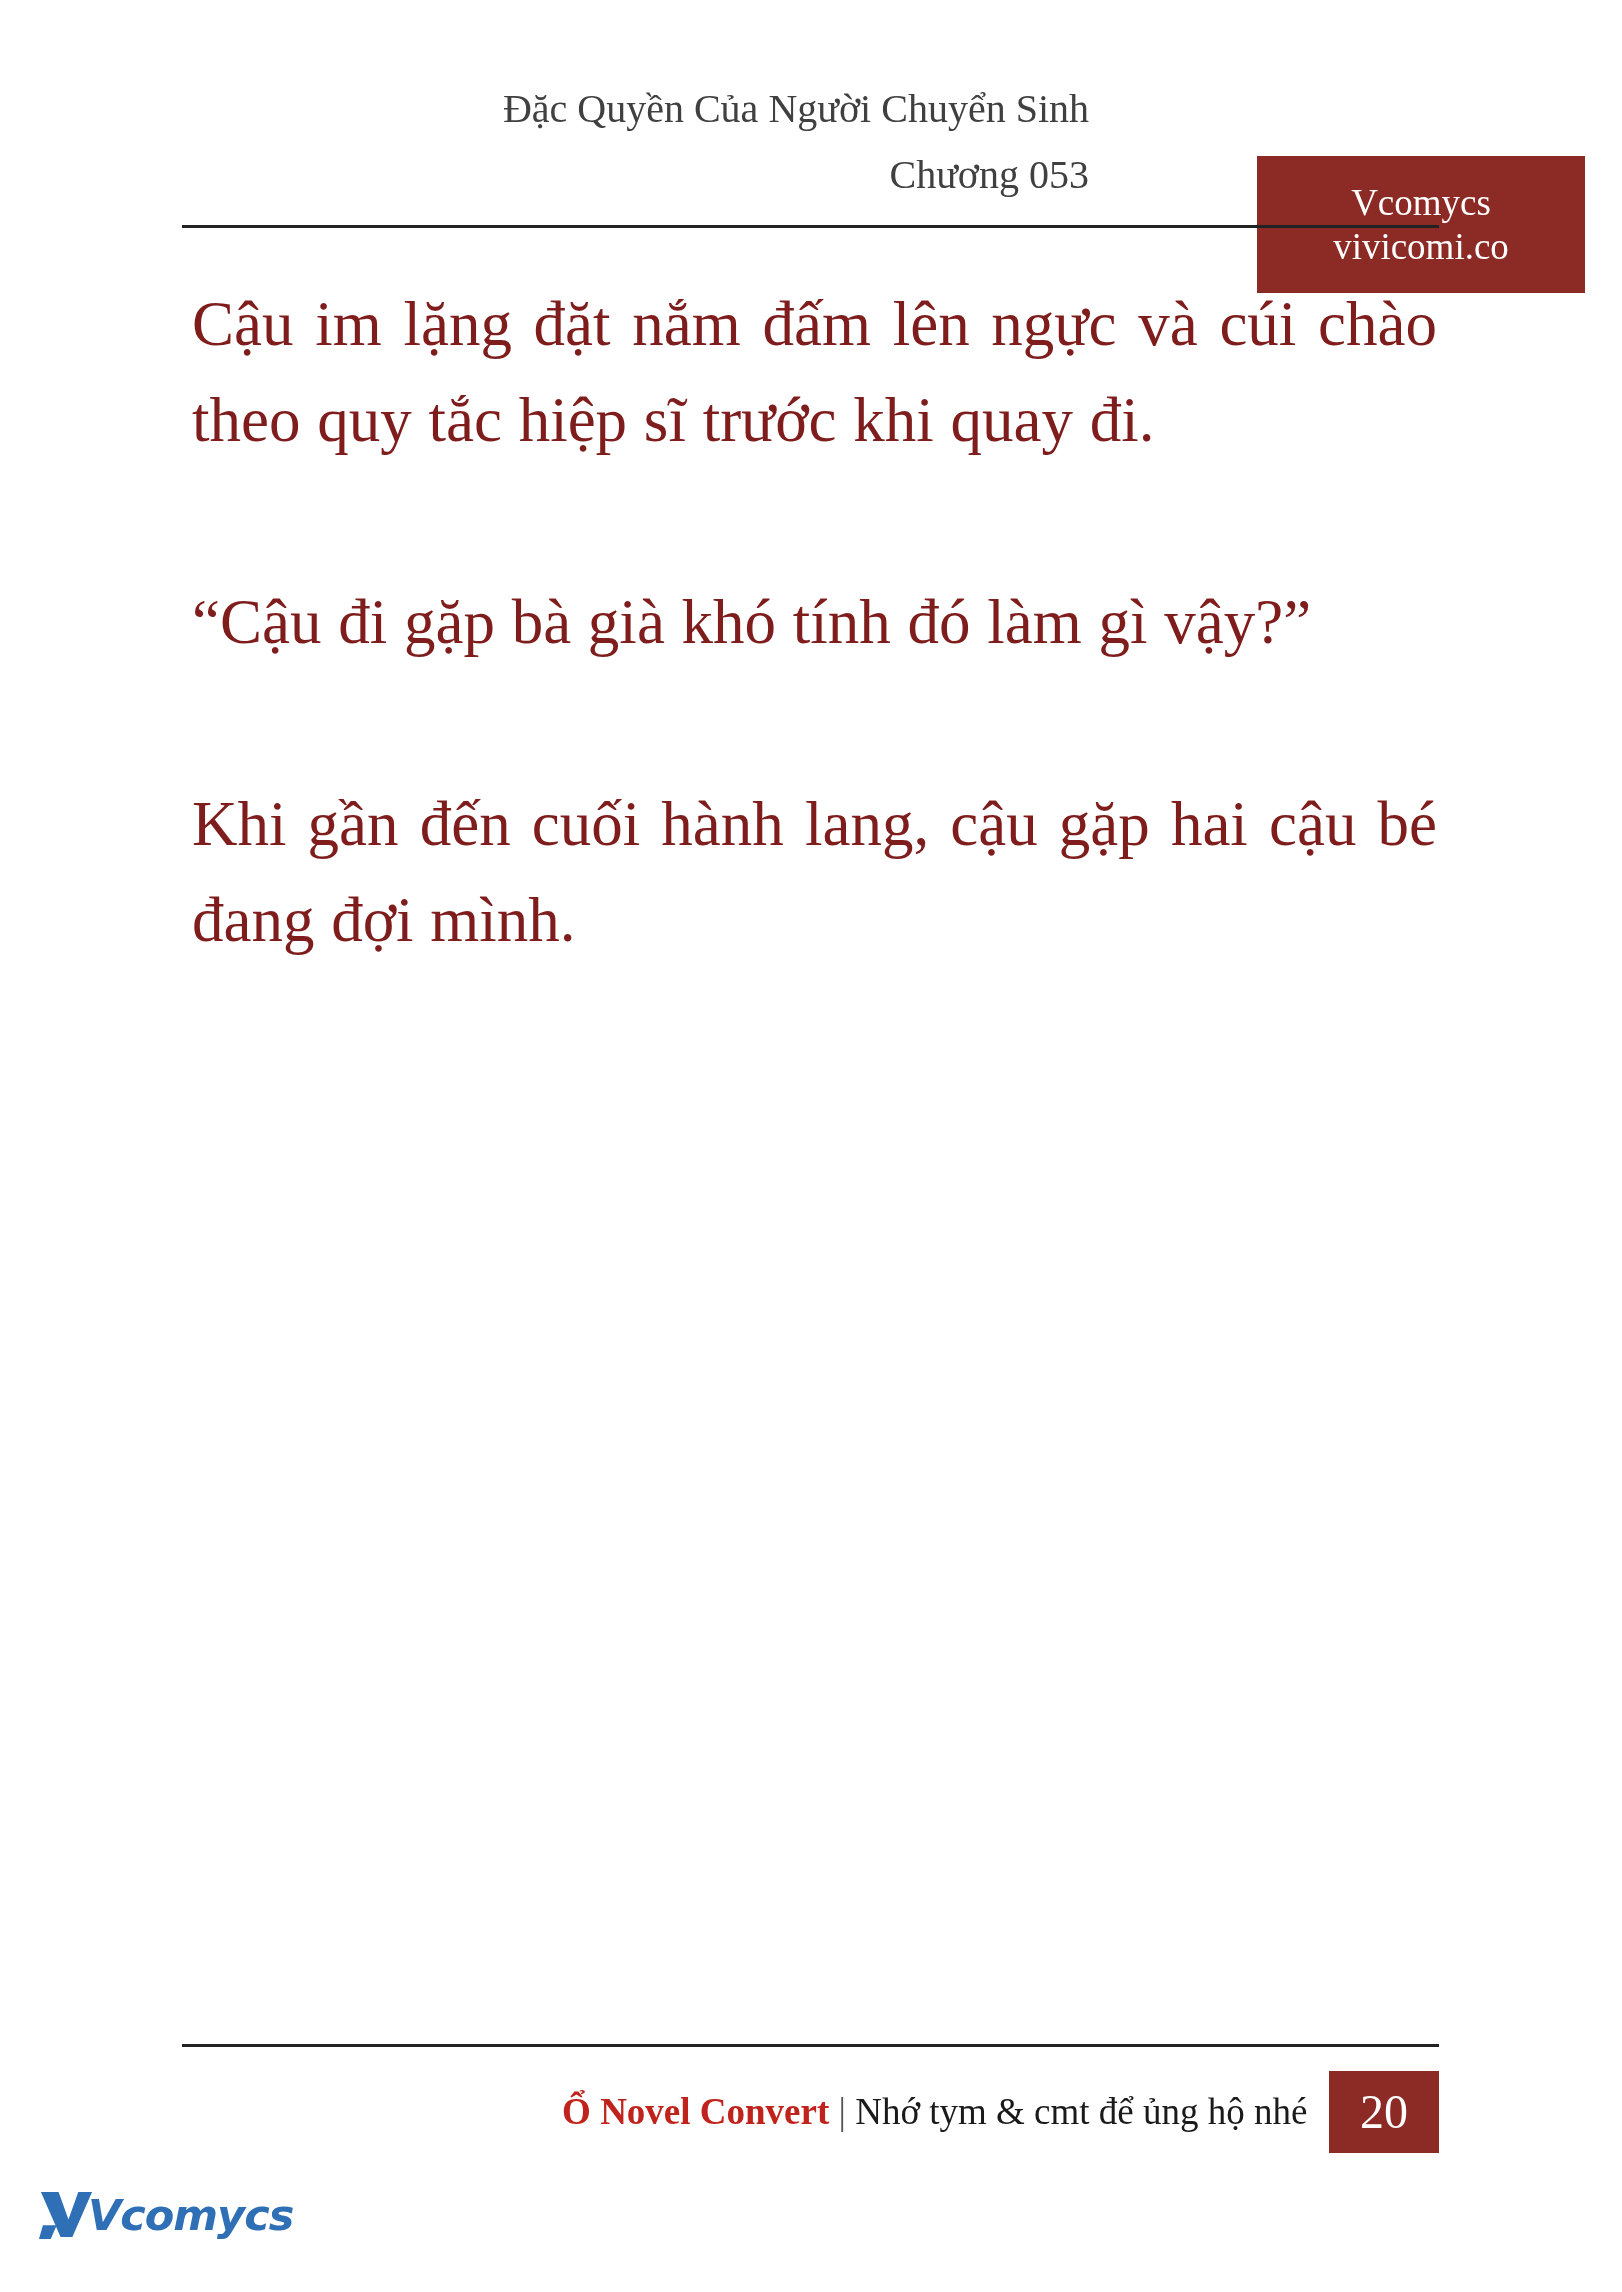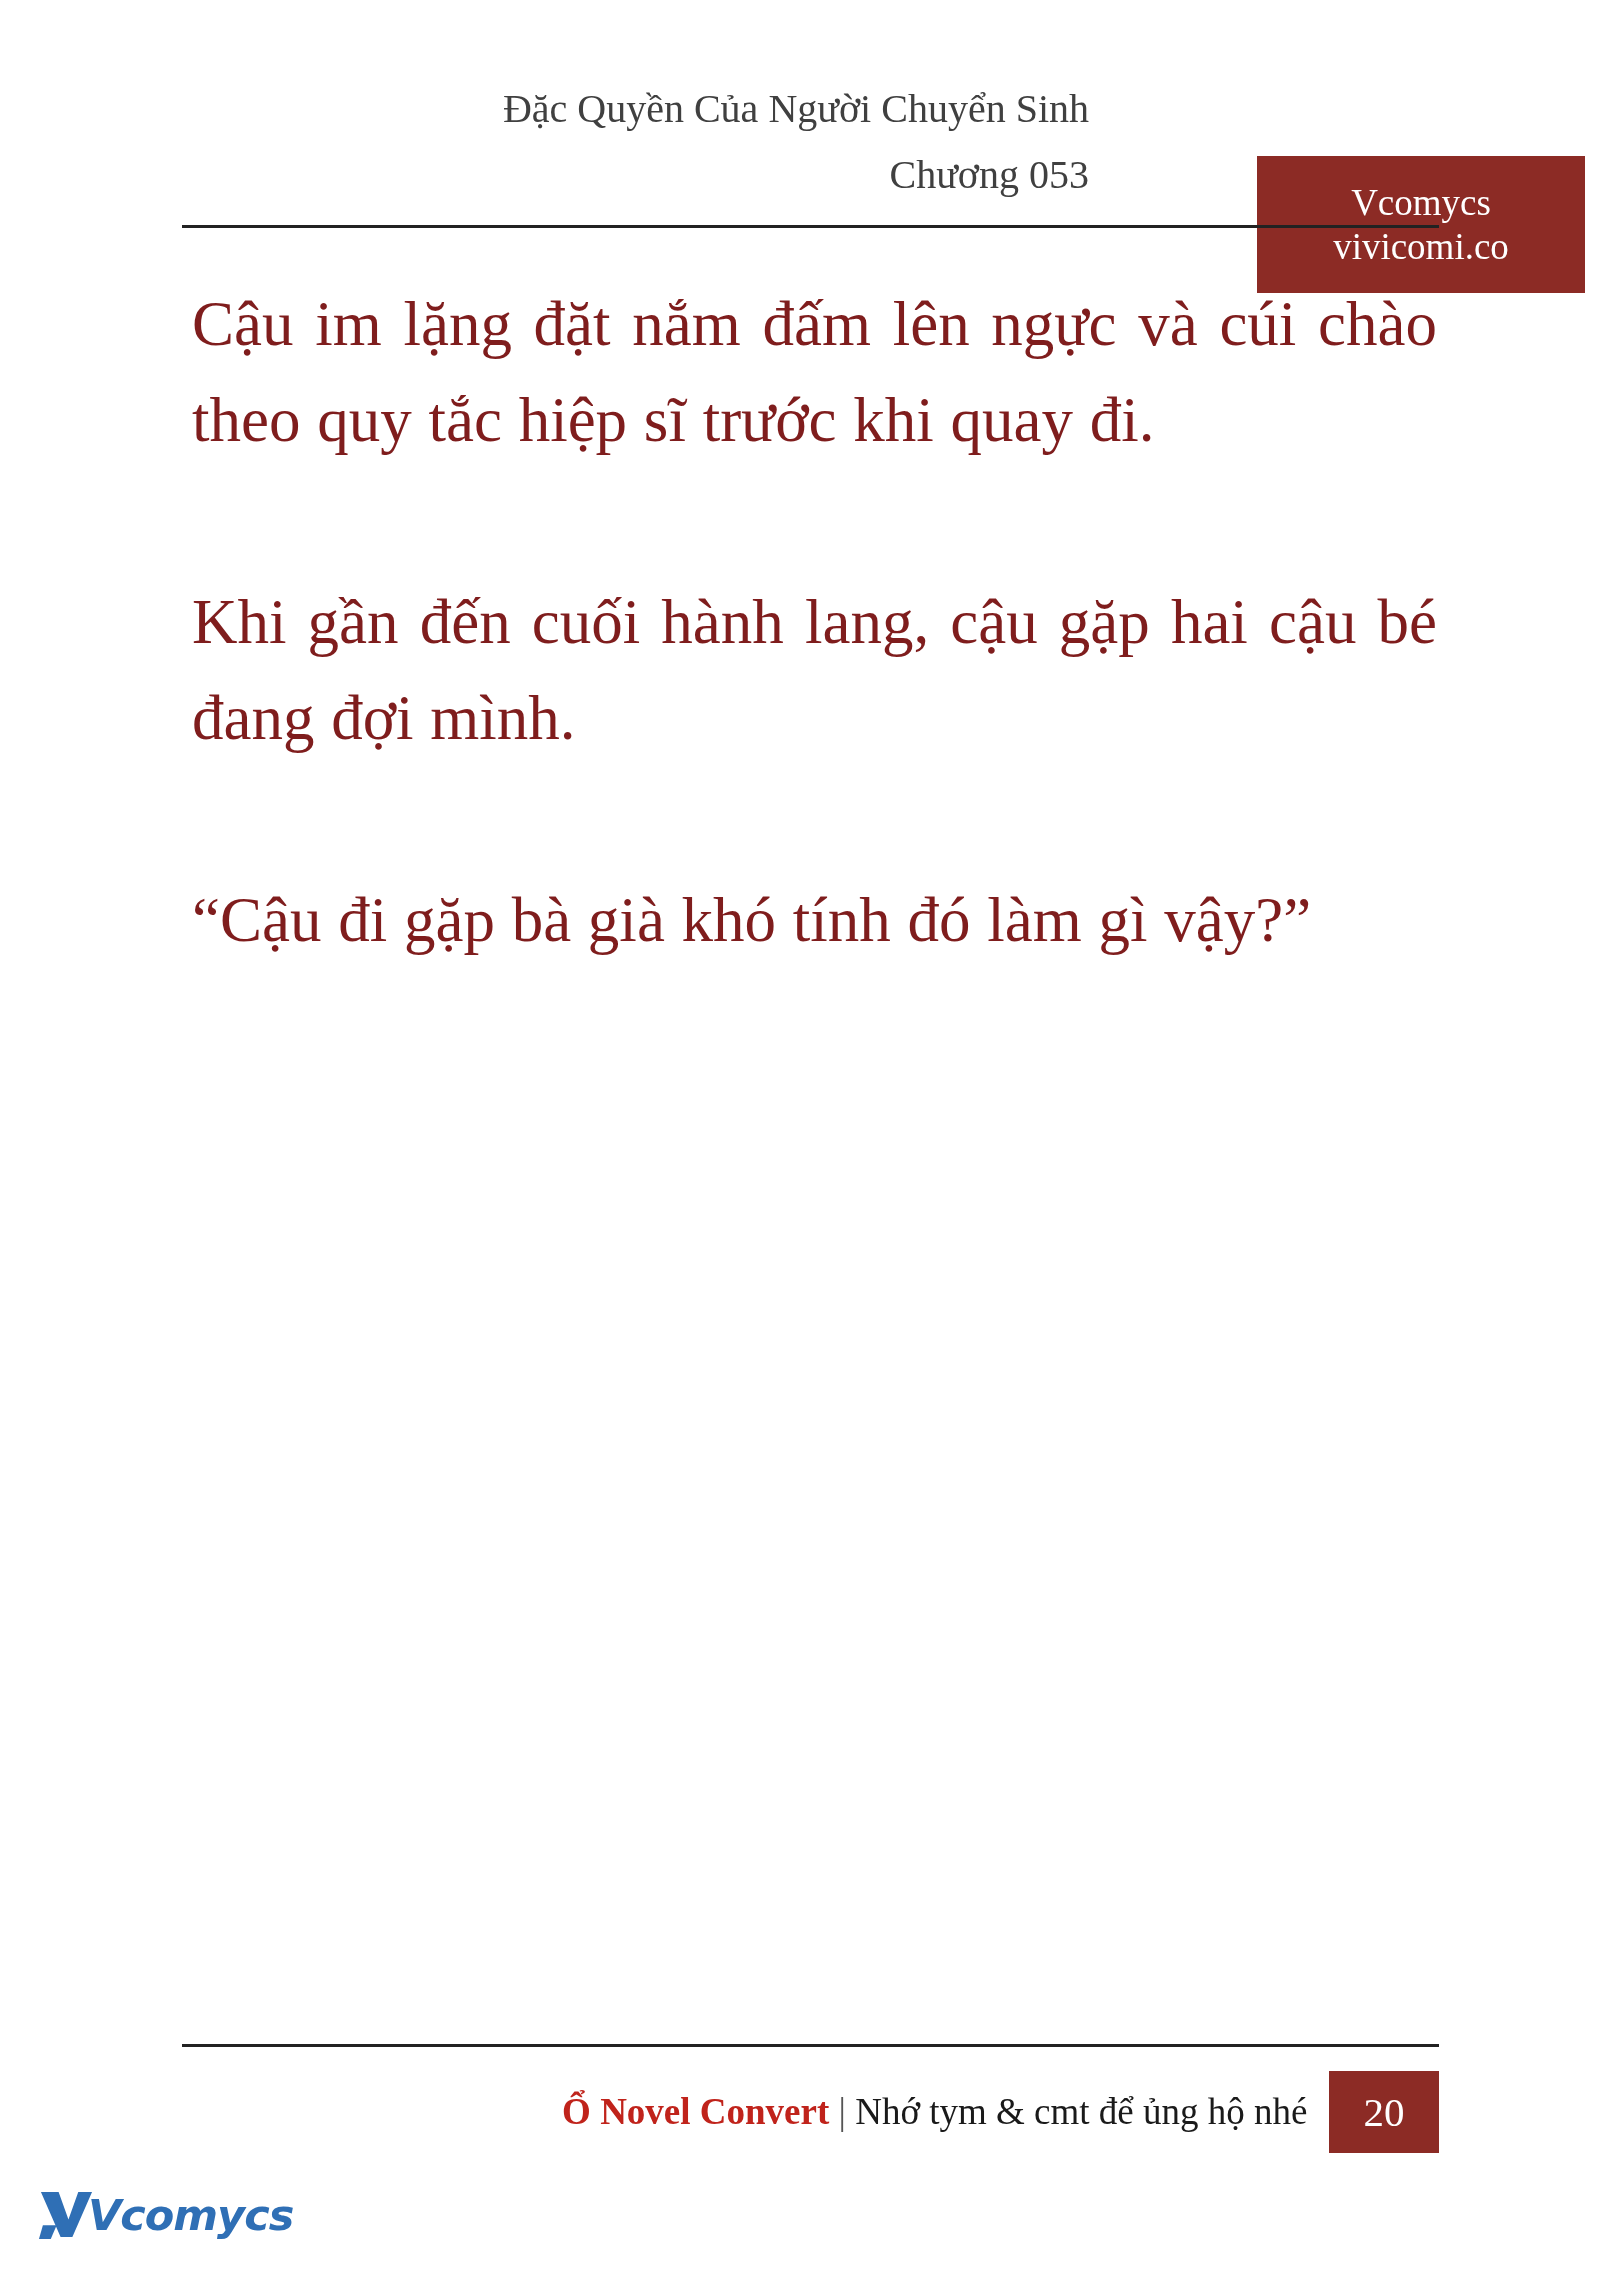--- a/index.html
+++ b/index.html
@@ -133,21 +133,21 @@
     font-weight: bold;
   }
   .footer-text .sep {
     color: #555555;
   }
   .page-number-box {
     width: 110px;
     height: 82px;
     background: #8c2b25;
     color: #ffffff;
-    font-size: 41px;
+    font-size: 48px;
     display: flex;
     align-items: center;
     justify-content: center;
   }
 
   
   .watermark {
     position: absolute;
     left: 37px;
     top: 2184px;
@@ -183,22 +183,22 @@
 Chương 053</div>
     <div class="header-badge">
       <div class="brand">Vcomycs</div>
       <div class="site">vivicomi.co</div>
     </div>
     <div class="header-rule"></div>
   </div>
 
   <div class="content">
     <p class="para justify-all">Cậu im lặng đặt nắm đấm lên ngực và cúi chào theo quy tắc hiệp sĩ trước khi quay đi.</p>
+    <p class="para justify-all">“Cậu đi gặp bà già khó tính đó làm gì vậy?”</p>
     <p class="para justify-all">Khi gần đến cuối hành lang, cậu gặp hai cậu bé đang đợi mình.</p>
-    <p class="para justify-all">“Cậu đi gặp bà già khó tính đó làm gì vậy?”</p>
   </div>
 
   <div class="footer">
     <div class="footer-rule"></div>
     <div class="footer-inner">
       <div class="footer-text"><span class="brandred">Ổ Novel Convert</span> <span class="sep">|</span> <span>Nhớ tym &amp; cmt để ủng hộ nhé</span></div>
       <div class="page-number-box">20</div>
     </div>
   </div>
 

